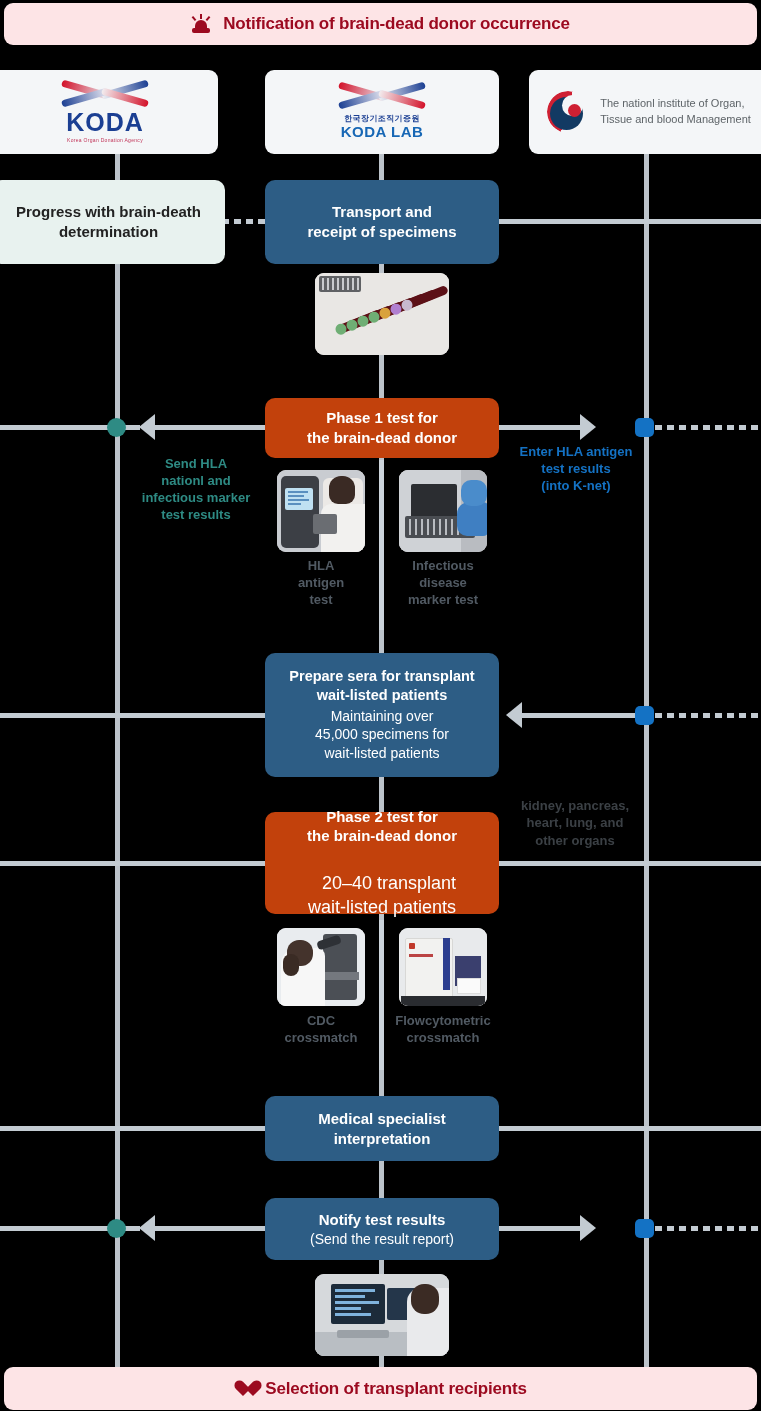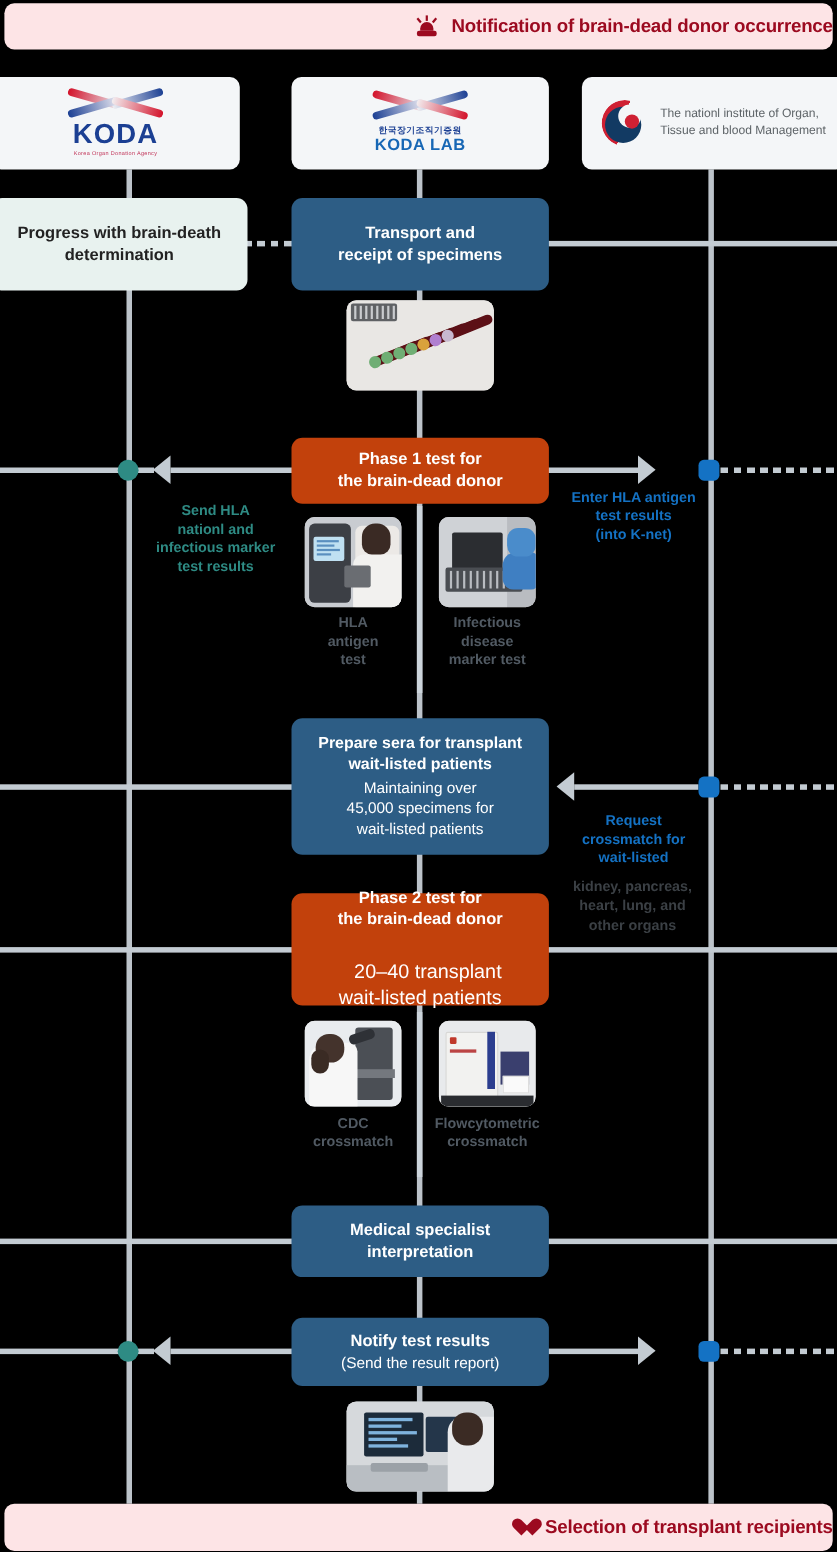--- a/index.html
+++ b/index.html
@@ -19,21 +19,21 @@
   .arrow.left{border-top:13px solid transparent;border-bottom:13px solid transparent;border-right:16px solid #c3cbd2;}
   .arrow.right{border-top:13px solid transparent;border-bottom:13px solid transparent;border-left:16px solid #c3cbd2;}
 
   .node{position:absolute;width:19px;height:19px;border-radius:5px;}
   .node.teal{background:#2e8b84;border-radius:50%;}
   .node.blue{background:#1472c4;}
 
   
   .banner{
     position:absolute;left:4px;right:4px;border-radius:9px;
-    display:flex;align-items:center;justify-content:flex-end;gap:12px;
+    display:flex;align-items:center;justify-content:center;gap:12px;
     background:#fde4e6;color:#9c0a20;font-weight:bold;letter-spacing:-.2px;
   }
   .banner .btxt{font-size:17px;}
   #header-banner{top:3px;height:42px;}
   #footer-banner{top:1367px;height:43px;}
 
   .siren{width:20px;height:19px;position:relative;display:inline-block;}
   .siren .dome{position:absolute;left:4px;top:5px;width:12px;height:8px;border-radius:6px 6px 0 0;background:#9c0a20;}
   .siren .base{position:absolute;left:1px;top:13px;width:18px;height:5px;border-radius:2px;background:#9c0a20;}
   .siren .ray{position:absolute;background:#9c0a20;width:2px;height:5px;}
@@ -383,25 +383,20 @@
       <span>Prepare sera for transplant</span><br>
       <span>wait-listed patients</span>
     </div>
     <div class="sub">
       <span>Maintaining over</span><br>
       <span>45,000 specimens for</span><br>
       <span>wait-listed patients</span>
     </div>
   </div>
 
-  <div class="side-label" id="label-request-xm">
-    <span>Request</span><br>
-    <span>crossmatch for</span><br>
-    <span>wait-listed</span>
-  </div>
   <div class="side-label" id="label-organs">
     <span>kidney, pancreas,</span><br>
     <span>heart, lung, and</span><br>
     <span>other organs</span>
   </div>
 
   <div class="hline" style="left:0px;top:861px;width:268px;"></div>
   <div class="hline" style="left:497px;top:861px;width:264px;"></div>
 
   <div class="box red" id="box-phase2">

